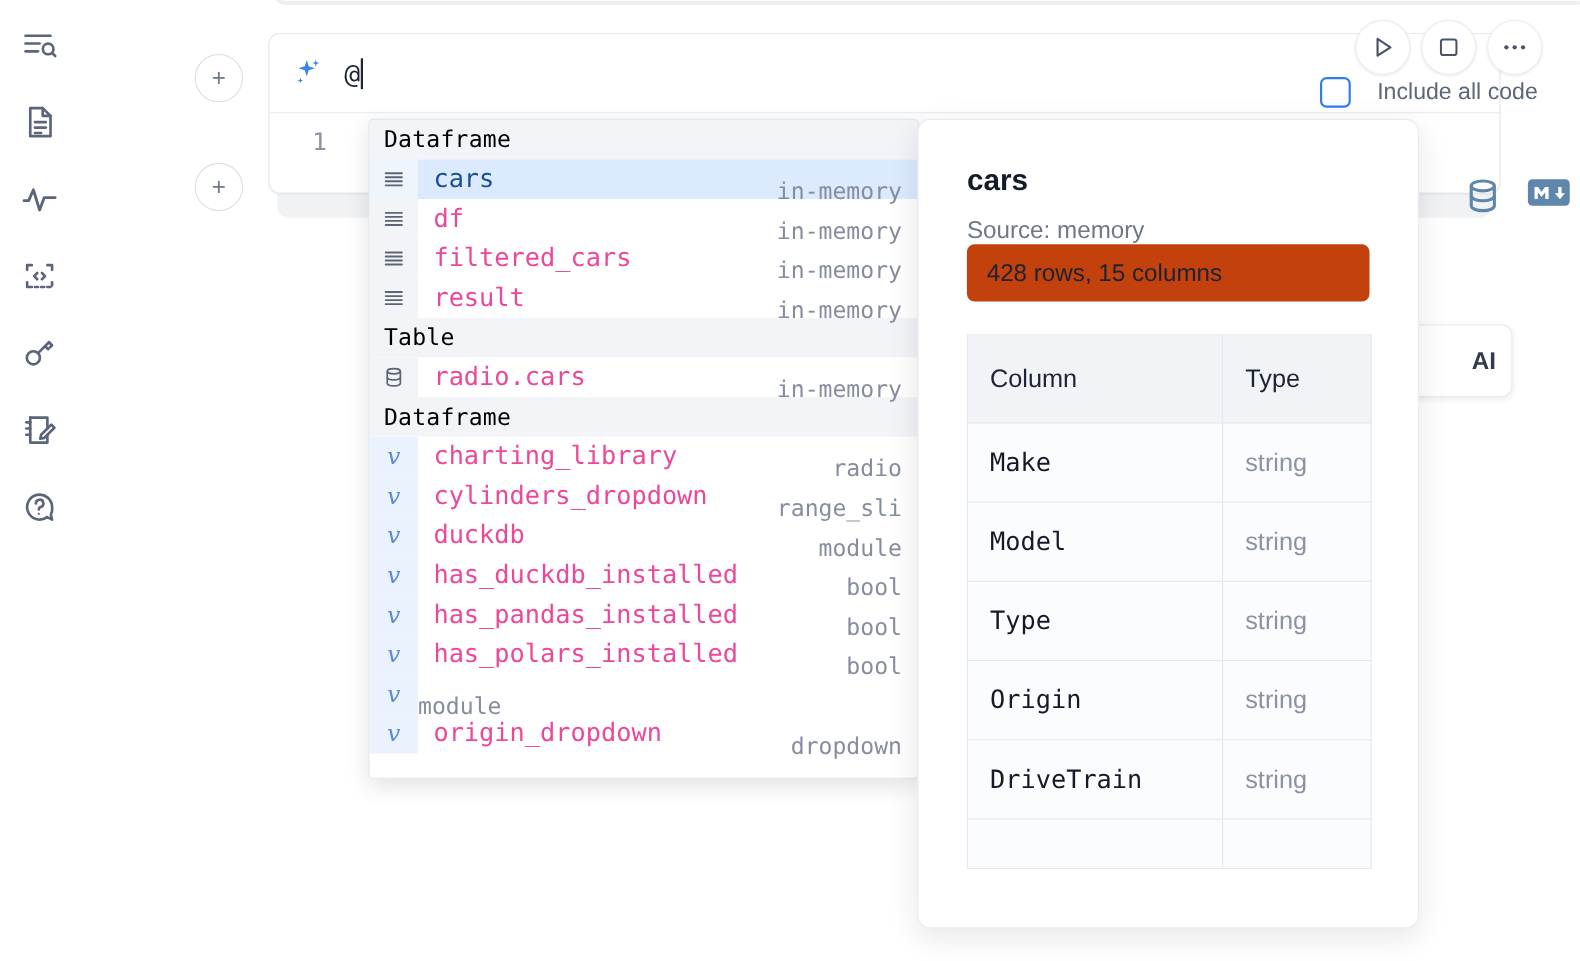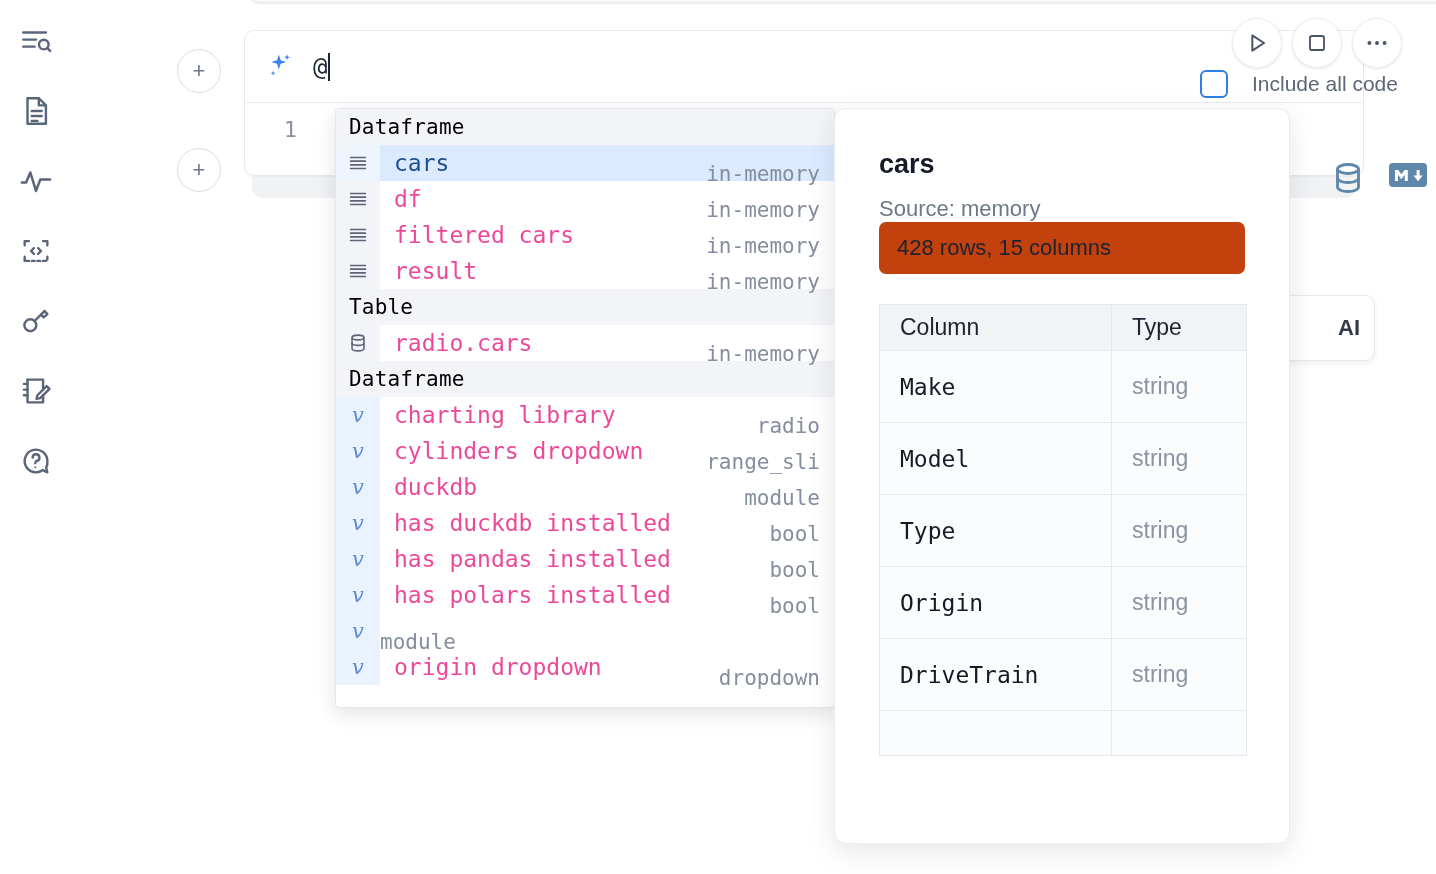--- a/index.html
+++ b/index.html
@@ -318,21 +318,21 @@
     border-collapse: collapse;
     border: 1px solid #e4e8ef;
     table-layout: fixed;
   }
   #detail-table th {
     background: #f1f3f7;
     text-align: left;
     font-weight: 400;
     font-size: 23px;
     color: #1c2333;
-    padding: 9px 20px;
+    padding: 26px 20px;
     border: 1px solid #e4e8ef;
   }
   #detail-table td {
     padding: 22px 20px;
     border: 1px solid #e4e8ef;
     font-size: 23px;
     background: #fbfcfd;
   }
   #detail-table td.col-name {
     font-family: "DejaVu Sans Mono", "Liberation Mono", monospace;

